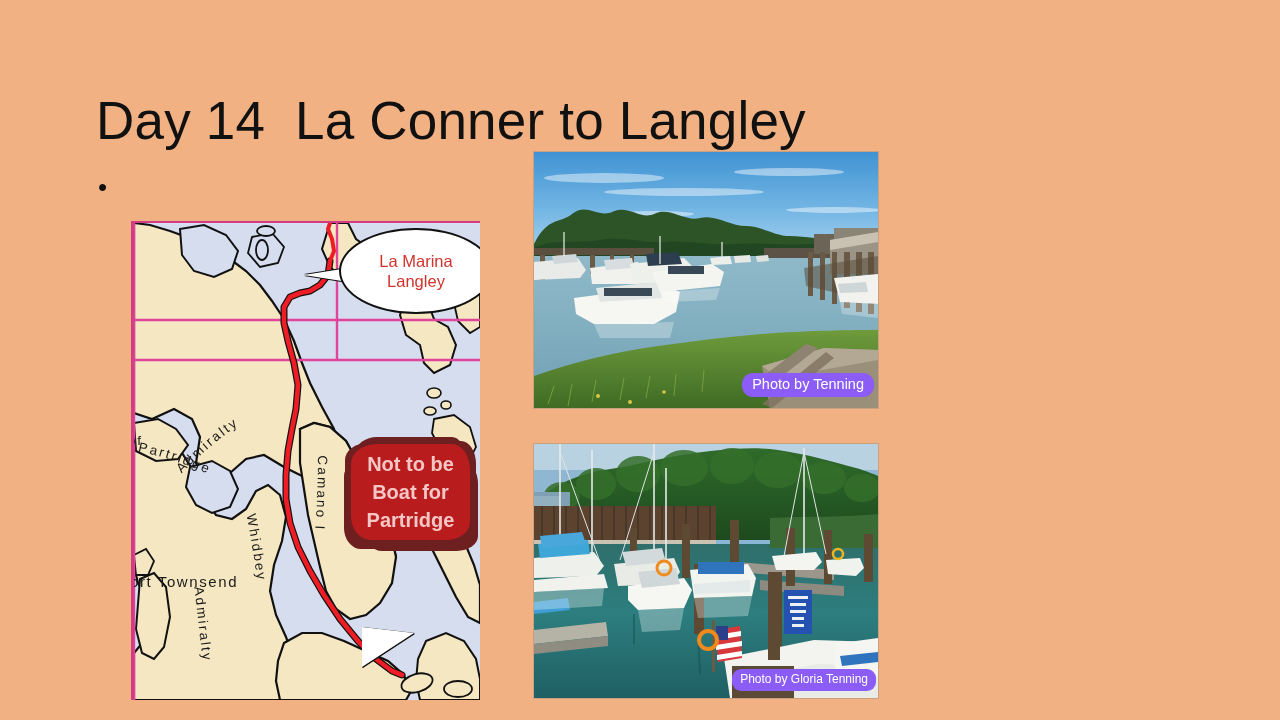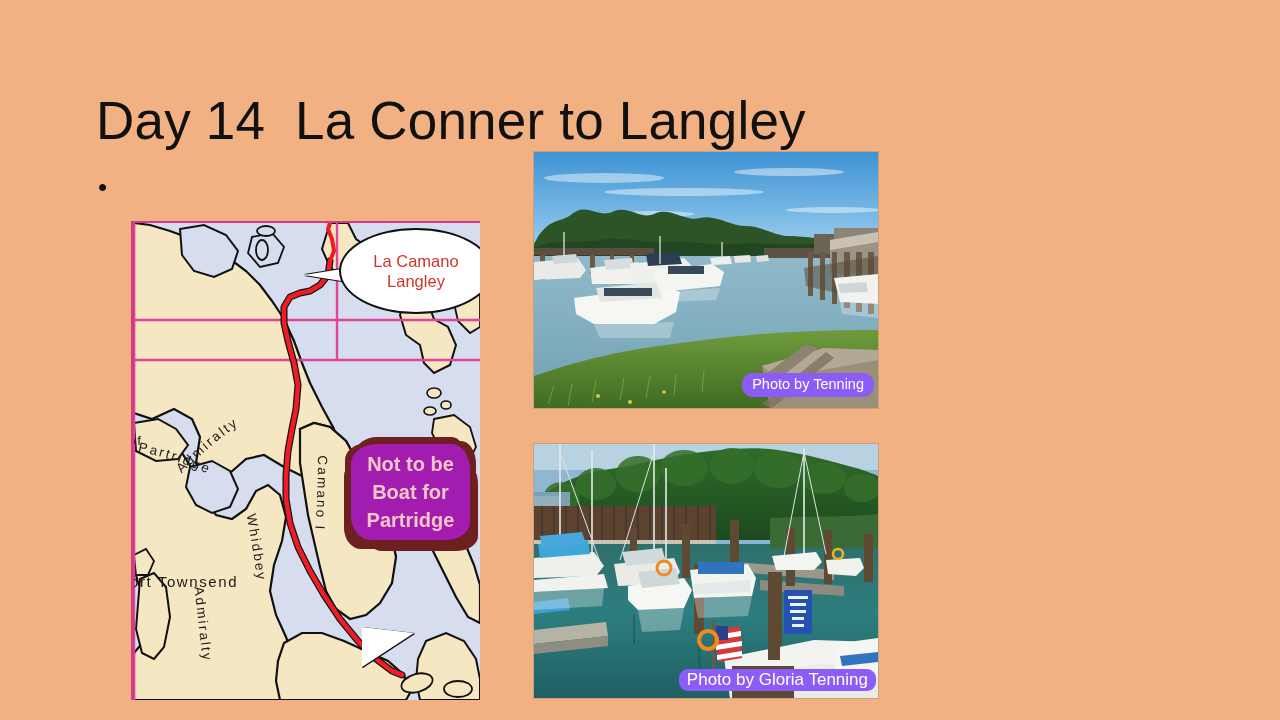--- a/index.html
+++ b/index.html
@@ -51,21 +51,21 @@
   }
   #tail-langley{
     left:228px;top:404px;
     border-top:6px solid transparent;border-bottom:34px solid transparent;
     border-left:52px solid #fff;
     filter:drop-shadow(1px 0 0 #111) drop-shadow(0 1px 0 #111);
   }
 
   .nav-warn{
     position:absolute;left:217px;top:221px;width:119px;height:96px;
-    background:#a21caf;color:#f5c6c6;
+    background:#b91c1c;color:#f5c6c6;
     font-size:20px;line-height:28px;font-weight:600;
     text-align:center;display:flex;flex-direction:column;
     align-items:center;justify-content:center;
     border-radius:26px 18px 24px 20px / 20px 26px 18px 24px;
     box-shadow:
       -9px -4px 0 -3px #6e1f20, 9px -6px 0 -3px #6e1f20,
       -10px 12px 0 -3px #6e1f20, 11px 14px 0 -3px #6e1f20,
       0 -12px 0 -5px #6e1f20, 0 14px 0 -5px #6e1f20;
   }
 
@@ -74,21 +74,21 @@
   #photo-top{left:533px;top:151px;width:344px;height:256px;}
   #photo-bottom{left:533px;top:443px;width:344px;height:254px;}
   .photo svg{display:block;width:100%;height:100%;}
 
   .credit{
     position:absolute;background:#8b5cf6;color:#fff;
     border-radius:11px;padding:3px 10px 4px;
     font-size:14px;line-height:17px;white-space:nowrap;
   }
   #credit-top{right:4px;bottom:11px;font-size:14.5px;}
-  #credit-bottom{right:2px;bottom:7px;font-size:17px;border-radius:9px;padding:2px 8px 3px;}
+  #credit-bottom{right:2px;bottom:7px;font-size:12px;border-radius:9px;padding:2px 8px 3px;}
 </style>
 </head>
 <body>
 
 <div class="slide">
 
   <div class="title">Day 14  La Conner to Langley</div>
 
   <div class="bullet">
     <span class="dot">•</span>
@@ -186,21 +186,21 @@
         <text><textPath href="#p-admiralty" startOffset="2">Admiralty</textPath></text>
       </g>
       <text x="-4" y="364" fill="#1a1a1a" font-family="Liberation Sans, sans-serif" font-size="15" letter-spacing="1.6">ort Townsend</text>
       <text x="-6" y="222" fill="#1a1a1a" font-family="Liberation Sans, sans-serif" font-size="13.5" letter-spacing="1.8">of</text>
     </svg>
 
     <div class="tail" id="tail-laconner"></div>
     <div class="tail" id="tail-langley"></div>
 
     <div class="callout-oval" id="callout-laconner">
-      <span>La Camano</span>
+      <span>La Marina</span>
       <span>Langley</span>
     </div>
 
 
     <div class="nav-warn">
       <span>Not to be</span>
       <span>Boat for</span>
       <span>Partridge</span>
     </div>
   </div>

